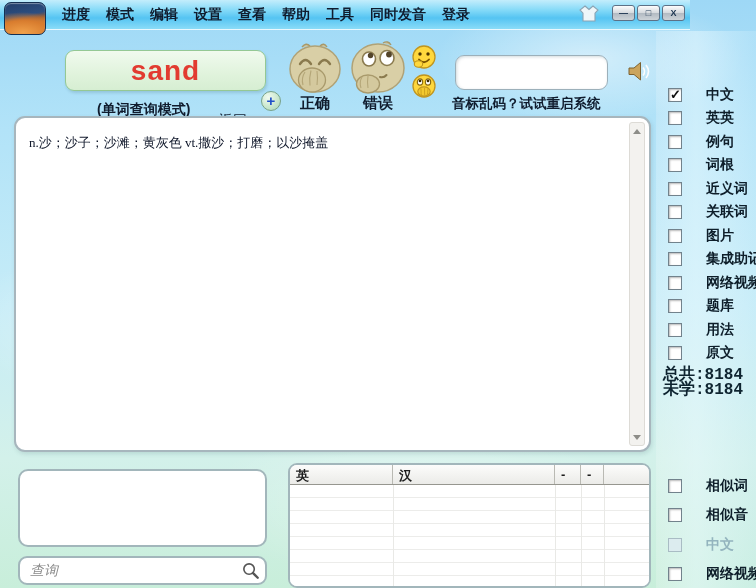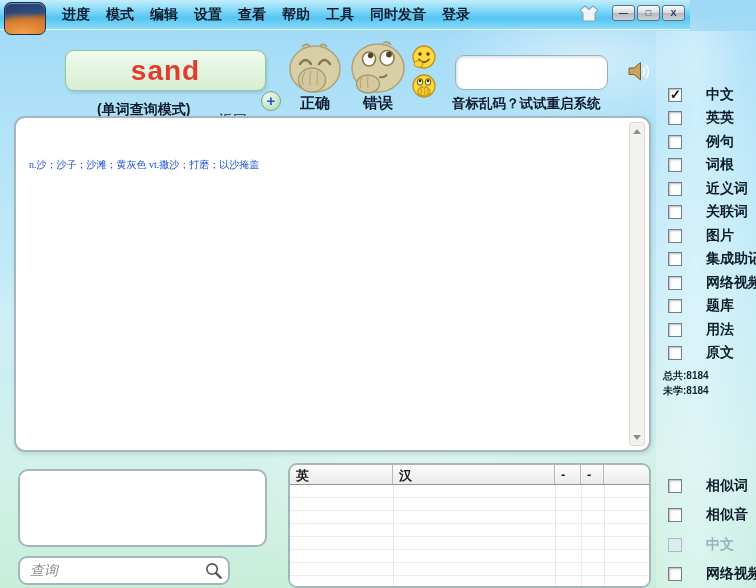--- a/index.html
+++ b/index.html
@@ -63,36 +63,36 @@
   #display-options { left:668px; top:86px; gap:6.5px; }
   #match-options { left:668px; top:477px; gap:12.5px; }
   .cbrow { display:flex; align-items:center; gap:24px; height:17px; cursor:pointer; }
   .cb { width:14px; height:14px; background:#fff; border:1px solid #72828c; position:relative; flex:none;
     box-shadow: inset 1px 1px 2px rgba(0,0,0,.28); }
   .cb.checked::after { content:"\2713"; position:absolute; left:1px; top:-2px; font-size:13px; font-weight:bold; color:#101010; }
   .cb.disabled { background:#dcecef; border-color:#a9bcc4; box-shadow:none; }
   .cb-label { font-size:14px; font-weight:bold; color:#0e1e2a; white-space:nowrap; }
   .cbrow.disabled .cb-label { color:#93b4be; }
   .cbrow.disabled { cursor:default; }
-  .stats { left:663px; top:368px; font-size:10px; font-weight:bold; color:#0e2430; line-height:15px; white-space:nowrap; }
+  .stats { left:663px; top:368px; font-size:16px; font-weight:bold; color:#0e2430; line-height:15px; white-space:nowrap;font-family:Liberation Mono, monospace; }
 
   
   .def-area { left:14px; top:116px; width:637px; height:336px; background:#fff; border:2px solid #a7b6bd;
     border-radius:11px; box-shadow:1px 2px 4px rgba(40,80,90,.15); }
-  .def-text { padding:16px 42px 0 13px; font-size:10px; color:#1d4ed8; font-family:"Liberation Serif", serif;margin-top:24px; }
+  .def-text { padding:16px 42px 0 13px; font-size:13px; color:#0f172a; font-family:"Liberation Serif", serif; }
   .scrollbar { position:absolute; right:4px; top:4px; bottom:4px; width:16px; background:#f3f2ef;
     border:1px solid #dddbd6; border-radius:3px; }
   .sb-btn { position:absolute; left:0; width:14px; height:14px; display:flex; align-items:center; justify-content:center; }
   .sb-up { top:1px; } .sb-down { bottom:1px; }
   .tri-up { width:0; height:0; border:4px solid transparent; border-bottom:5px solid #8d8d88; margin-bottom:4px; }
   .tri-down { width:0; height:0; border:4px solid transparent; border-top:5px solid #8d8d88; margin-top:4px; }
 
   
   .note-box { left:18px; top:469px; width:249px; height:78px; background:#fff; border:2px solid #a2b6bb; border-radius:10px; }
-  .search-wrap { left:18px; top:556px; width:212px; height:29px; }
+  .search-wrap { left:18px; top:556px; width:249px; height:29px; }
   .search-input { width:100%; height:100%; border:2px solid #a2b6bb; border-radius:9px; background:#fff;
     padding:0 30px 0 10px; font-size:14px; outline:none; font-family:"Liberation Serif", serif; }
   .search-input::placeholder { color:#8a8a8a; font-style:italic; }
   .search-icon { position:absolute; right:7px; top:5px; cursor:pointer; }
 
   
   .wtable { left:288px; top:463px; width:363px; height:125px; background:#fff; border:2px solid #a2b6bb;
     border-radius:9px; overflow:hidden; }
   .thead { height:20px; display:flex; background:linear-gradient(180deg,#fcfcfb,#ebebe8);
     border-bottom:1px solid #96968f; }

